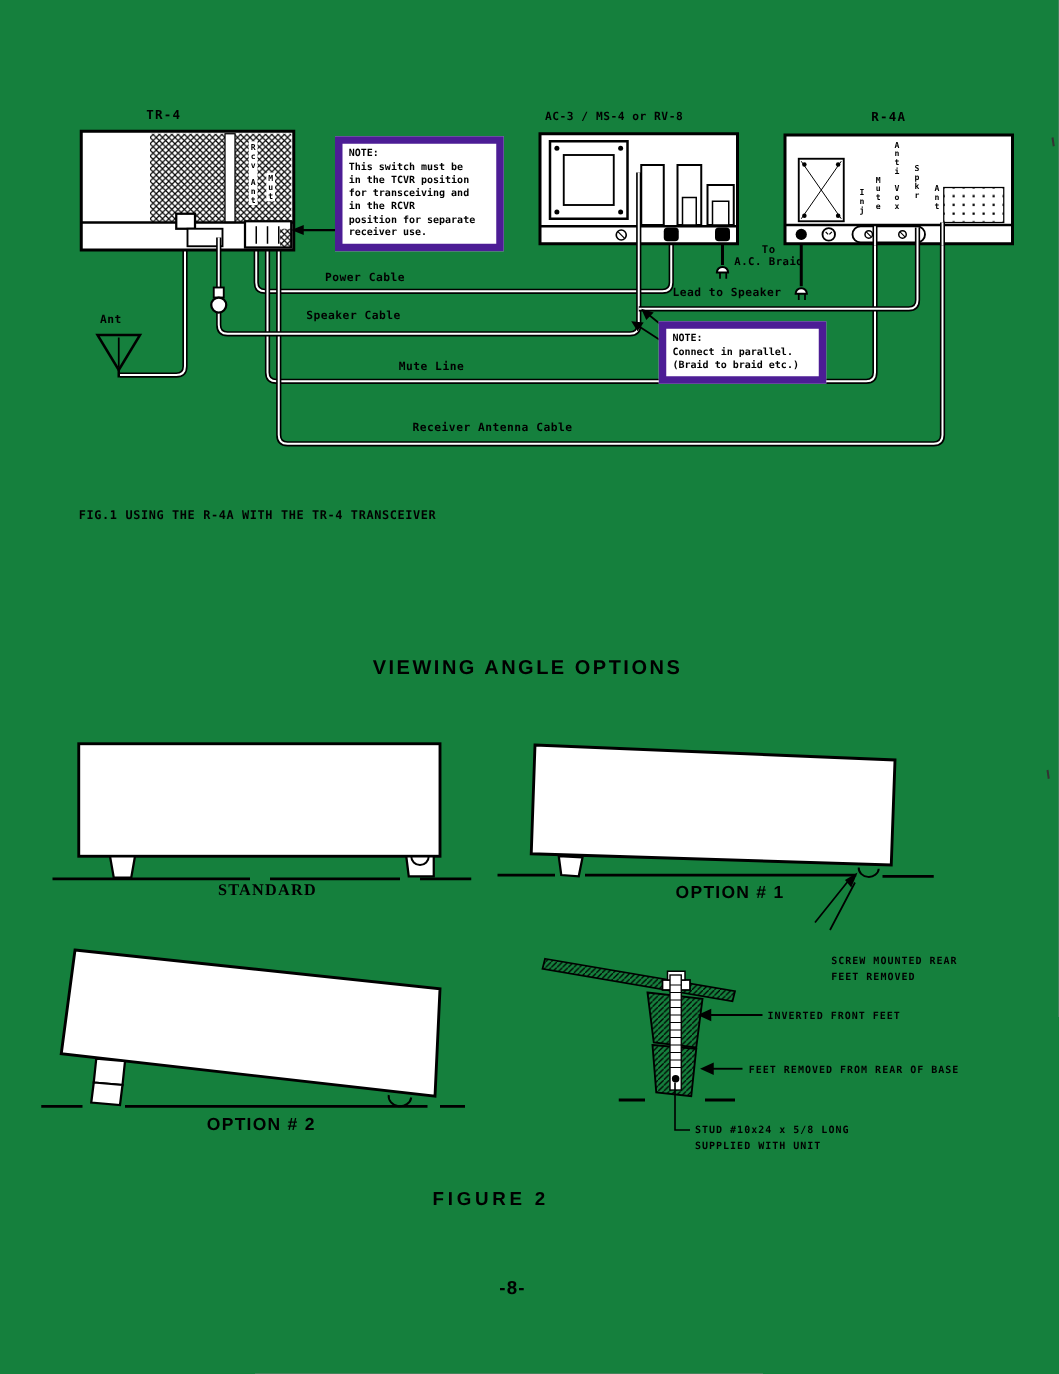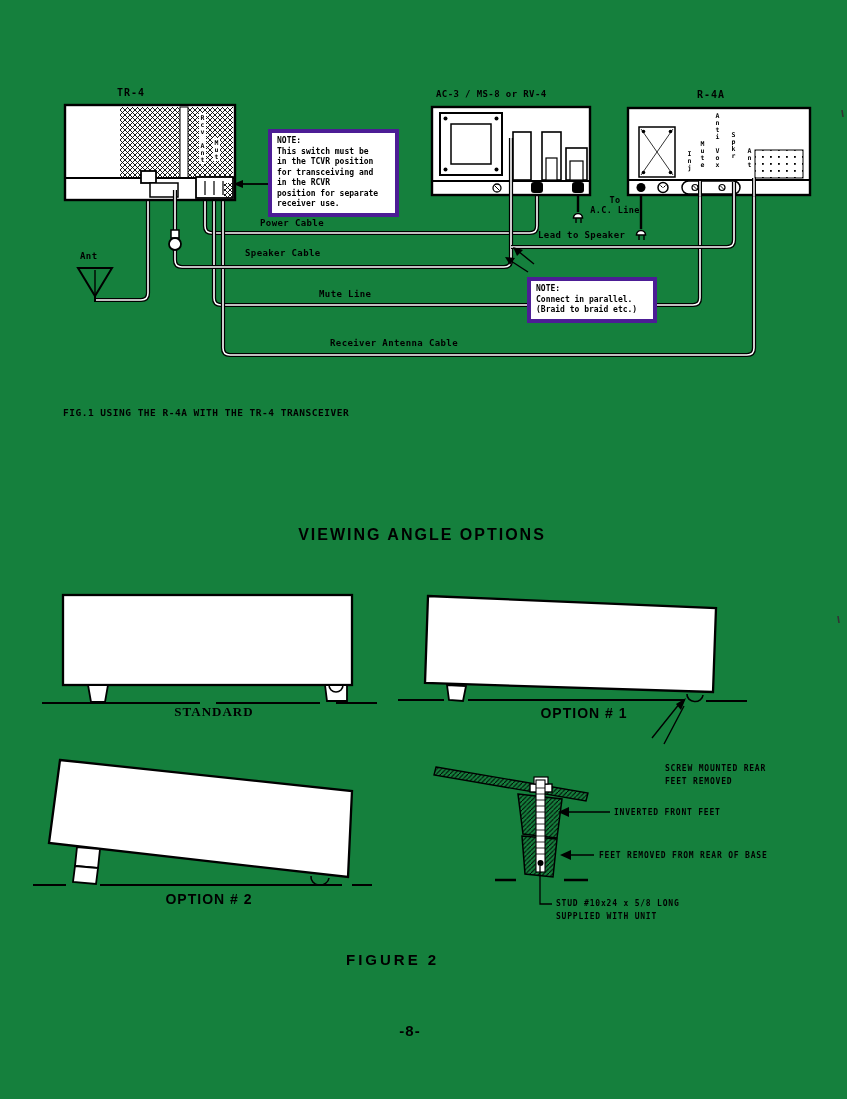--- a/index.html
+++ b/index.html
@@ -8,23 +8,23 @@
   #art{position:absolute;left:0;top:0;z-index:1;}
   .lbl{position:absolute;z-index:3;font-family:"DejaVu Sans Mono",monospace;font-weight:bold;
        color:#000;white-space:nowrap;font-size:9px;letter-spacing:.4px;}
   .pre{white-space:pre-line;}
   .head{font-family:"Liberation Sans",sans-serif;font-weight:bold;white-space:nowrap;}
   .ctr{text-align:center;}
   .vtext{position:absolute;z-index:3;writing-mode:vertical-rl;text-orientation:upright;
          font-size:6.5px;font-weight:bold;line-height:1;letter-spacing:-1px;
          font-family:"DejaVu Sans Mono",monospace;}
   .onhatch{background:#fff;padding:1px 0;}
-  .notebox{position:absolute;z-index:3;border:4px solid #4c1d95;background:#fff;
+  .notebox{position:absolute;z-index:3;border:6px solid #4c1d95;background:#fff;
            font-family:"DejaVu Sans Mono",monospace;font-weight:bold;font-size:8px;
-           line-height:10.5px;padding:3px 5px;letter-spacing:0;margin-top:20px;}
+           line-height:10.5px;padding:3px 5px;letter-spacing:0;}
   .ann{font-size:8px;letter-spacing:.8px;line-height:13px;}
 </style>
 </head>
 <body>
 
 <div id="page">
 
 <svg id="art" width="847" height="1099" viewBox="0 0 847 1099">
   <defs>
     <pattern id="xh" width="5" height="5" patternUnits="userSpaceOnUse">
@@ -203,21 +203,21 @@
     <path d="M560,855 L571,850 V860 Z" fill="#000"></path>
     <path d="M540,866 V904 H552" fill="none" stroke="#000" stroke-width="1.3"></path>
   </g>
 
   <g stroke="#333" stroke-width="1.6">
     <path d="M842,110 l1,7 M838,616 l1,7"></path>
   </g>
 </svg>
 
 <div class="lbl" style="left:117px;top:87px;font-size:10px;letter-spacing:1px;">TR-4</div>
-<div class="lbl" style="left:436px;top:89px;font-size:9px;">AC-3 / MS-8  or  RV-4</div>
+<div class="lbl" style="left:436px;top:89px;font-size:9px;">AC-3 / MS-4  or  RV-8</div>
 <div class="lbl" style="left:697px;top:89px;font-size:10px;letter-spacing:1px;">R-4A</div>
 
 <div class="vtext onhatch" style="left:199px;top:113px;">Rcv Ant</div>
 <div class="vtext onhatch" style="left:213px;top:138px;">Mut</div>
 
 <div class="vtext" style="left:686px;top:150px;">Inj</div>
 <div class="vtext" style="left:699px;top:140px;">Mute</div>
 <div class="vtext" style="left:714px;top:112px;">Anti Vox</div>
 <div class="vtext" style="left:730px;top:131px;">Spkr</div>
 <div class="vtext" style="left:746px;top:147px;">Ant</div>
@@ -237,21 +237,21 @@
   <div class="pre">Connect in parallel.
 (Braid to braid etc.)</div>
 </div>
 
 <div class="lbl" style="left:80px;top:251px;">Ant</div>
 <div class="lbl" style="left:260px;top:218px;">Power  Cable</div>
 <div class="lbl" style="left:245px;top:248px;">Speaker  Cable</div>
 <div class="lbl" style="left:292px;top:289px;padding-left:27px;">Mute  Line</div>
 <div class="lbl" style="left:330px;top:338px;">Receiver  Antenna  Cable</div>
 <div class="lbl pre ctr" style="left:586px;top:195px;width:58px;font-size:8.5px;line-height:10px;white-space:pre-line;">To
-A.C. Line</div>
+A.C. Braid</div>
 <div class="lbl" style="left:538px;top:230px;">Lead  to  Speaker</div>
 
 <div class="lbl" style="left:63px;top:407px;font-size:9.5px;letter-spacing:.5px;">FIG.1     USING   THE R-4A   WITH  THE   TR-4  TRANSCEIVER</div>
 
 <div class="lbl head ctr" style="left:297px;top:526px;width:250px;font-size:16px;letter-spacing:2px;">VIEWING ANGLE OPTIONS</div>
 
 <div class="lbl head ctr" style="left:158px;top:704px;width:112px;font-size:13px;letter-spacing:1px;font-family:Liberation Serif, serif;">STANDARD</div>
 <div class="lbl head ctr" style="left:528px;top:705px;width:112px;font-size:14px;letter-spacing:1px;">OPTION # 1</div>
 <div class="lbl ann pre" style="left:665px;top:718px;margin-top:44px;">SCREW MOUNTED REAR
 FEET REMOVED</div>

